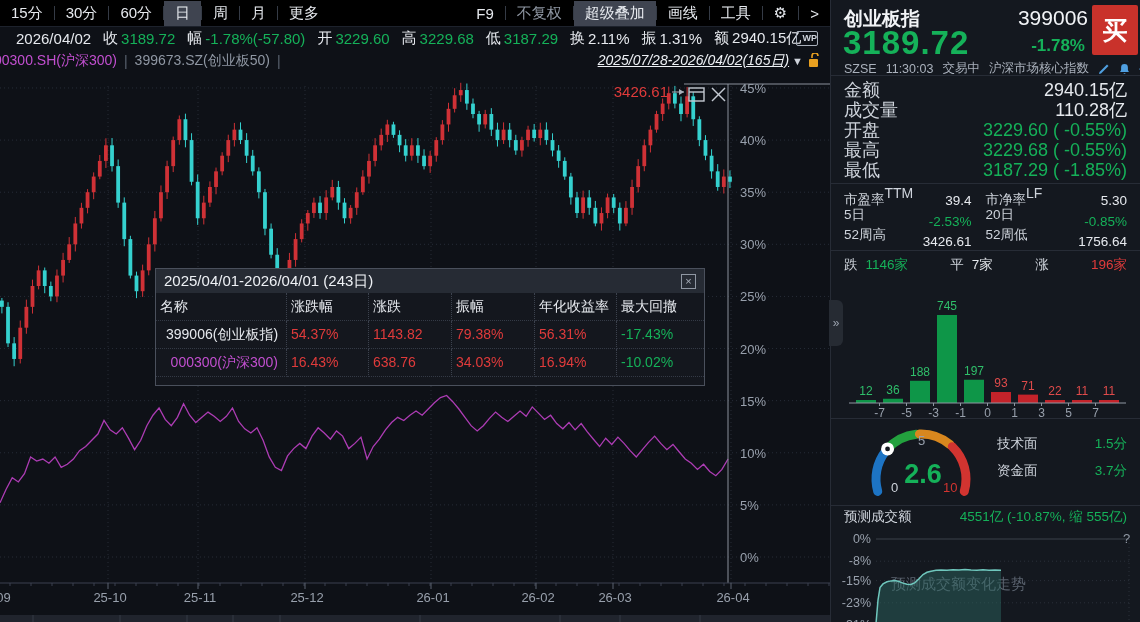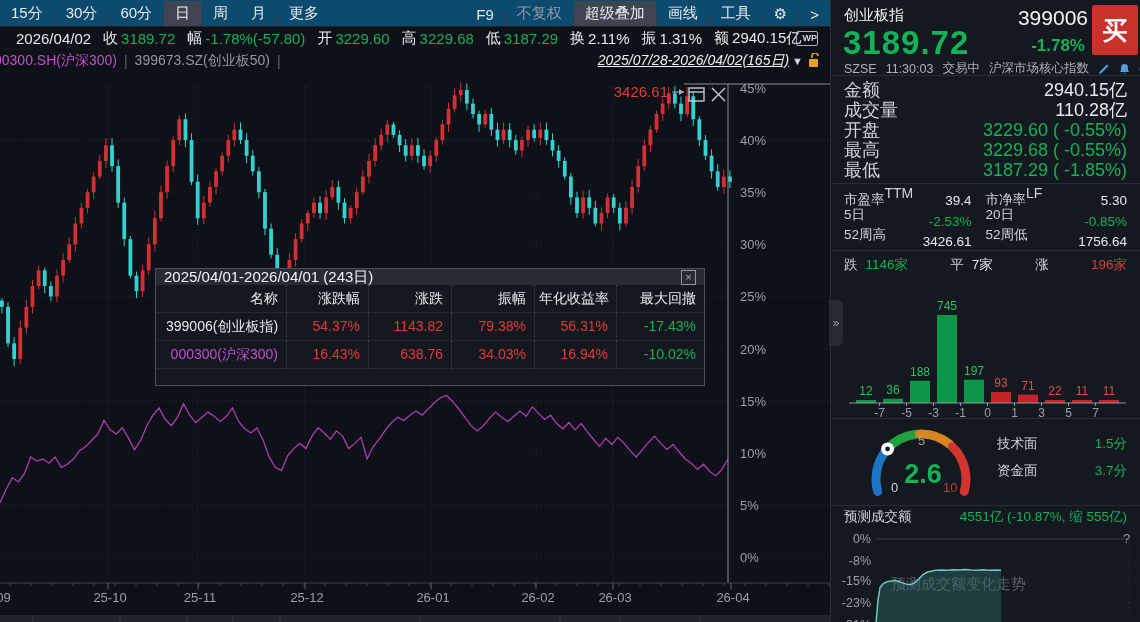--- a/index.html
+++ b/index.html
@@ -1,20 +1,20 @@
 <!DOCTYPE html>
 <html><head>
 <meta charset="utf-8">
 <style>
   html,body{margin:0;padding:0;background:#06080c;}
   *{box-sizing:border-box;font-family:"Liberation Sans","DejaVu Sans",sans-serif;}
   .app{position:relative;width:1140px;height:622px;background:#0e1117;color:#dfe3e9;overflow:hidden;font-size:14px;}
   
   .left{position:absolute;left:0;top:0;width:830px;height:622px;background:#0e1117;}
-  .row1{position:absolute;left:0;top:0;width:830px;height:27px;background:#0c4a6e;display:flex;align-items:flex-end;border-bottom:1px solid #1d222c;}
+  .row1{position:absolute;left:0;top:0;width:830px;height:27px;background:#000000;display:flex;align-items:center;border-bottom:1px solid #1d222c;}
   .tab{padding:3px 11px;font-size:15px;color:#e6e9ee;cursor:default;position:relative;}
   .tab.sel{background:#3f4450;}
   .tsep{width:1px;height:14px;background:#353b46;}
   .row1 .spacer{flex:1;}
   .dim{color:#8f97a3;}
   .row2{position:absolute;left:0;top:27px;width:830px;height:23px;display:flex;align-items:center;font-size:15px;white-space:nowrap;}
   .row2 .lbl{color:#e6e9ee;margin:0 3px 0 12px;}
   .row2 .v{letter-spacing:0;}
   .g{color:#15b159;}
   .r{color:#e03b3b;}
@@ -24,31 +24,31 @@
   .gray{color:#8f97a3;}
   .psep{color:#5a6270;margin:0 7px;}
   .range-wrap{margin-left:auto;display:flex;align-items:center;font-style:italic;}
   .range{color:#eef1f5;text-decoration:underline;font-size:14px;}
   .caret{color:#cfd4dc;font-size:11px;margin:0 4px 0 3px;}
   .wp-icon{width:22px;height:15px;border:1px solid #aab1bc;border-radius:2px;color:#cfd4dc;font-size:9px;font-weight:bold;text-align:right;line-height:13px;position:absolute;right:12px;top:31px;}
   
   .chart{position:absolute;left:0;top:70px;width:830px;height:552px;background:#0e1117;}
   
   .ovl{position:absolute;left:155px;top:268px;width:550px;height:118px;background:#14171e;border:1px solid #4a505c;z-index:5;font-size:14px;}
-  .ovl-title{height:16px;background:#262b34;display:flex;align-items:center;padding:0 8px;font-size:15px;color:#eef1f5;}
+  .ovl-title{height:24px;background:#262b34;display:flex;align-items:center;padding:0 8px;font-size:15px;color:#eef1f5;}
   .ovl-close{margin-left:auto;width:15px;height:15px;border:1px solid #8f97a3;color:#aab1bc;font-size:11px;line-height:13px;text-align:center;}
   .ovl-grid{display:grid;grid-template-columns:131px 82px 83px 83px 82px 87px;}
-  .ovl-grid .c{padding:5px 8px 4px 4px;text-align:right;border-right:1px dotted #3c424e;border-bottom:1px dotted #343a46;white-space:nowrap;}
+  .ovl-grid .c{padding:5px 8px 4px 4px;text-align:left;border-right:1px dotted #3c424e;border-bottom:1px dotted #343a46;white-space:nowrap;}
   .ovl-grid .c:nth-child(6n){border-right:none;}
   .ovl-grid .hd{color:#e6e9ee;}
   .ovl-grid .nm{text-align:right;padding-left:10px;}
   
   .panel{position:absolute;left:830px;top:0;width:310px;height:622px;background:#14181f;border-left:1px solid #272c36;}
   .ph{position:relative;height:76px;border-bottom:1px solid #272c36;}
-  .ph-name{position:absolute;left:13px;top:6px;font-size:15px;font-weight:normal;color:#f2f4f7;}
+  .ph-name{position:absolute;left:13px;top:6px;font-size:19px;font-weight:bold;color:#f2f4f7;}
   .ph-code{position:absolute;right:52px;top:6px;font-size:21px;color:#f2f4f7;}
   .buy-btn{position:absolute;right:2px;top:5px;width:46px;height:50px;background:#c9322b;color:#fff;font-size:25px;font-weight:bold;display:flex;align-items:center;justify-content:center;border-radius:2px;}
   .ph-price{position:absolute;left:12px;top:24px;font-size:33px;font-weight:bold;color:#15b159;letter-spacing:1px;}
   .ph-chg{position:absolute;right:55px;top:36px;font-size:17px;font-weight:bold;color:#15b159;}
   .ph-status{position:absolute;left:13px;top:60px;font-size:12.5px;color:#aab1bc;display:flex;align-items:center;gap:9px;white-space:nowrap;}
   .mini-ic{display:inline-block;}
   .prow{display:flex;align-items:center;padding:0 13px;height:20px;font-size:18px;}
   .prow .lab{color:#cfd4dc;}
   .prow .val{margin-left:auto;}
   .duo{display:flex;padding:0 13px;height:20px;font-size:13.5px;align-items:center;}

